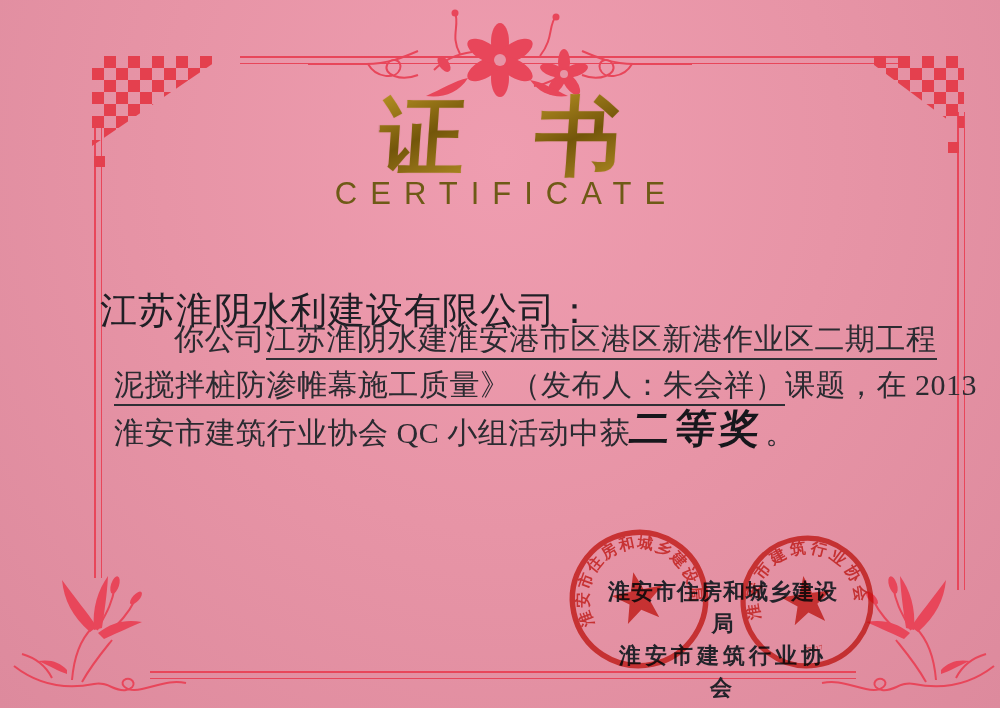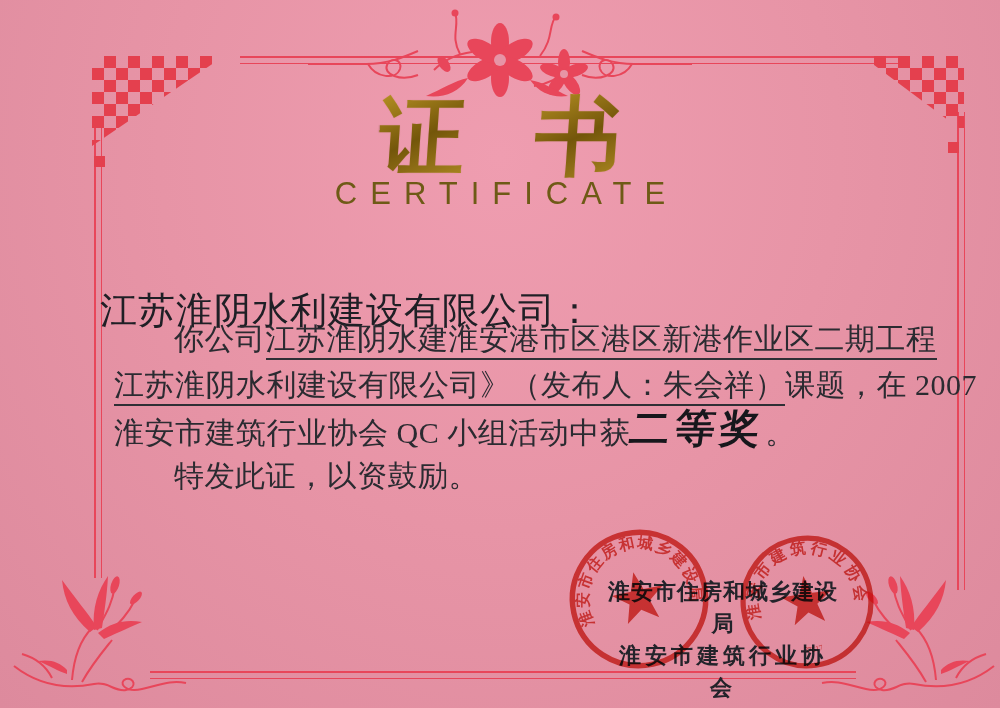--- a/index.html
+++ b/index.html
@@ -174,23 +174,22 @@
   <div class="title-row">
     <span class="title-char">证</span>
     <span class="title-char">书</span>
   </div>
   <div class="subtitle">CERTIFICATE</div>
 
   <div class="recipient">江苏淮阴水利建设有限公司：</div>
 
   <div class="body-par">
       <div class="line indent"><span>你公司</span><span class="u">江苏淮阴水建淮安港市区港区新港作业区二期工程</span></div>
-      <div class="line"><span class="u">江苏淮阴水利建设有限公司》（发布人：朱会祥）</span><span>课题，在 2007</span></div>
+      <div class="line"><span class="u">泥搅拌桩防渗帷幕施工质量》（发布人：朱会祥）</span><span>课题，在 2013</span></div>
       <div class="line"><span>淮安市建筑行业协会 QC 小组活动中获</span><span class="award">二等奖</span><span>。</span></div>
-      <div class="line indent"><span>特发此证，以资鼓励。</span></div>
     </div>
 
   <div class="sig">
     <div class="issuer">淮安市住房和城乡建设局</div>
     <div class="issuer spread">淮安市建筑行业协会</div>
     <div class="date">二〇一六年四月六日</div>
   </div>
 
   <svg class="seal left" viewBox="0 0 160 160">
     <circle cx="80" cy="80" r="73" fill="none" stroke="#d8382f" stroke-width="6"></circle>

